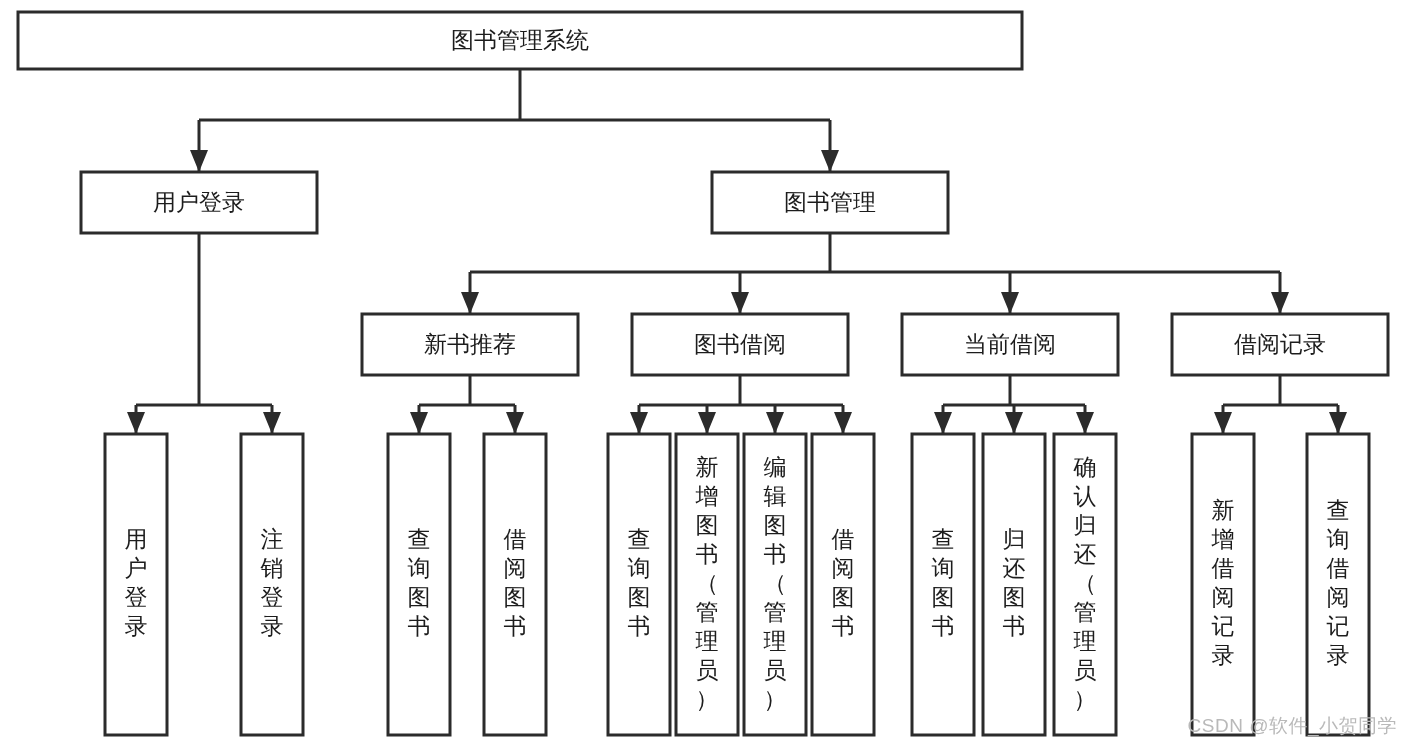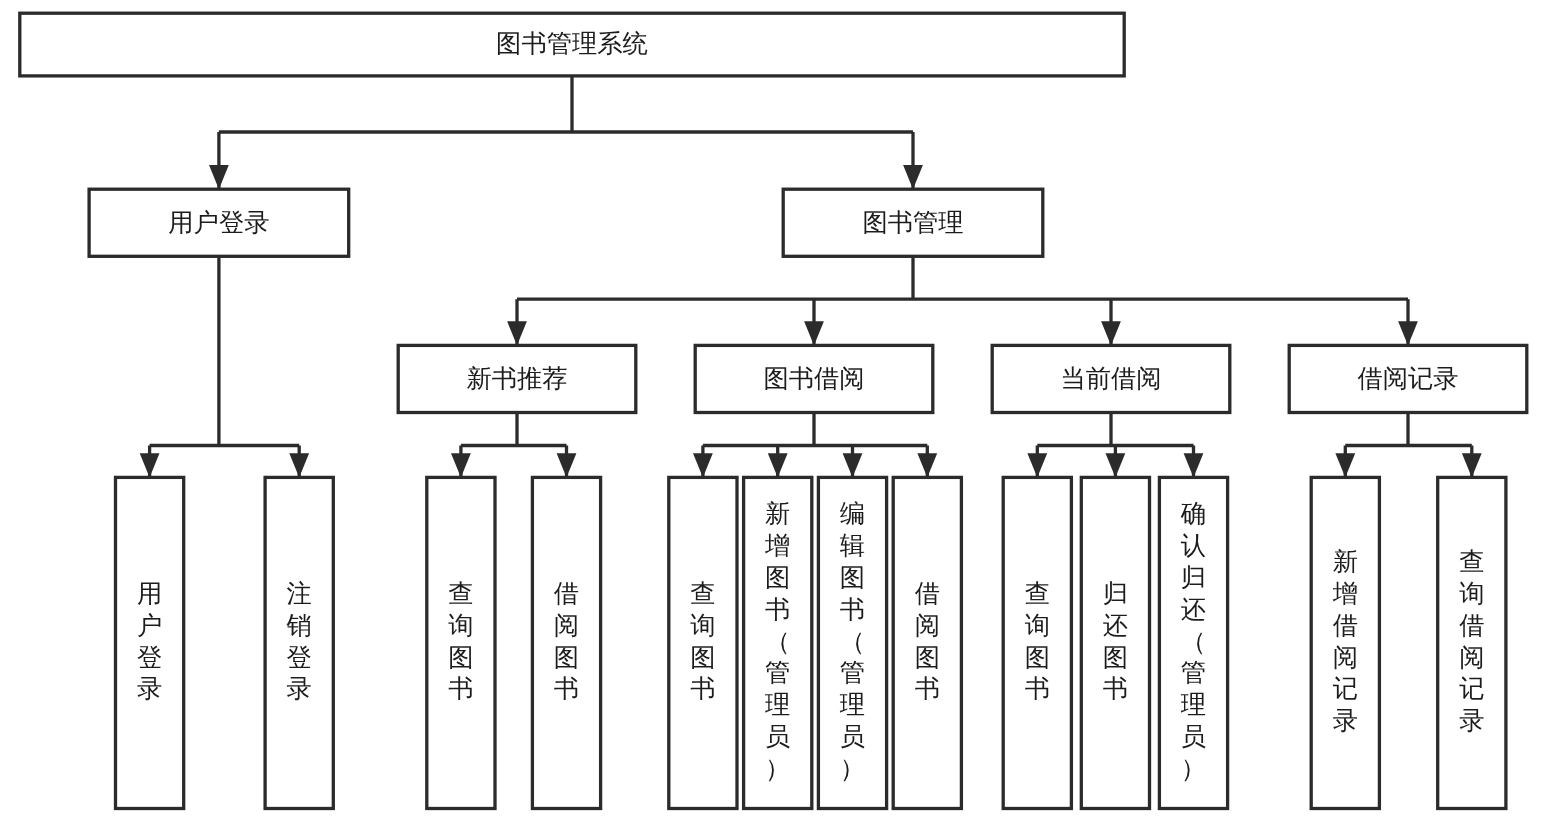--- a/index.html
+++ b/index.html
@@ -261,13 +261,14 @@
           <rect x="1307" y="434" width="62" height="301" class="node-rect"></rect>
           <text x="1338" y="518" class="node-label-vertical">查</text>
           <text x="1338" y="547" class="node-label-vertical">询</text>
           <text x="1338" y="576" class="node-label-vertical">借</text>
           <text x="1338" y="605" class="node-label-vertical">阅</text>
           <text x="1338" y="634" class="node-label-vertical">记</text>
           <text x="1338" y="663" class="node-label-vertical">录</text>
         </g>
       </g>
   </svg>
+  <div class="watermark-text">CSDN @软件_小贺同学</div>
 </div>
 
 </body></html>

